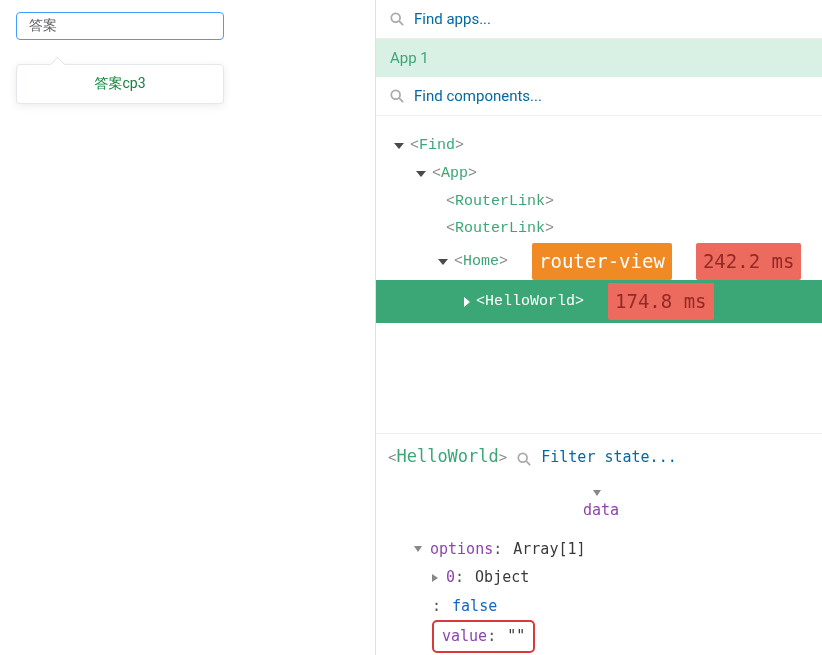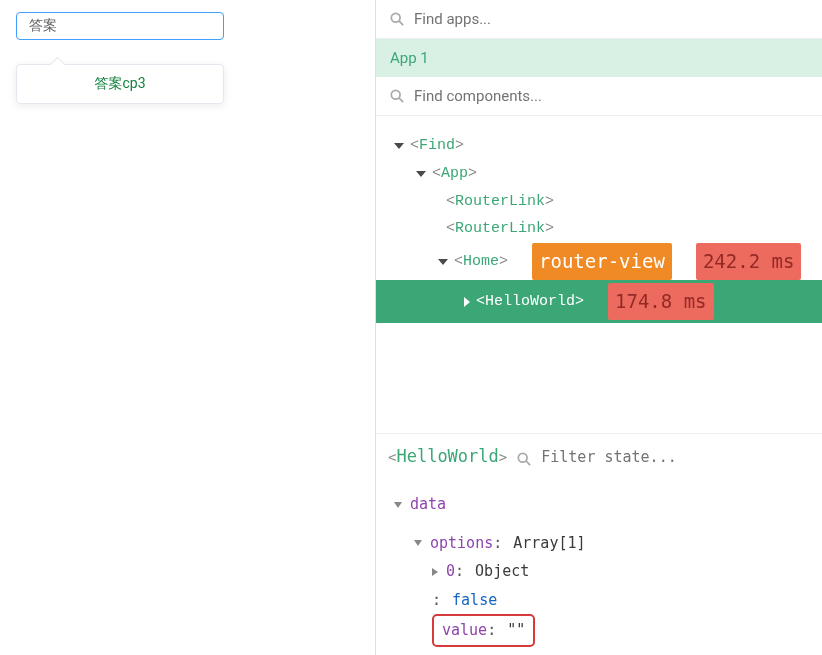--- a/index.html
+++ b/index.html
@@ -85,21 +85,21 @@
     .search-icon circle {
       fill: none;
       stroke: #aaa;
       stroke-width: 2;
     }
     .search-icon line {
       stroke: #aaa;
       stroke-width: 2;
     }
     .search-text {
-      color: #737373;
+      color: #0369a1;
       font-size: 15px;
     }
     .app-row {
       background: #d9f0e5;
       padding: 10px 14px;
       color: #3ba776;
       font-size: 15px;
       cursor: pointer;
     }
     .tree {
@@ -182,21 +182,21 @@
       padding: 12px 14px 20px 14px;
       font-family: "SFMono-Regular", Consolas, monospace;
       font-size: 15px;
       line-height: 1.9;
     }
     .state-row {
       display: flex;
       align-items: center;
       white-space: nowrap;
     }
-    .si-0 { padding-left: 4px; }
+    .si-0 { padding-left: 4px; flex-direction: column; }
     .si-1 { padding-left: 24px; }
     .si-2 { padding-left: 42px; }
     .arrow-sm {
       display:inline-block;
       width:0;height:0;
       border-left:4px solid transparent;
       border-right:4px solid transparent;
       border-top:6px solid #888;
       margin-right:8px;
     }

